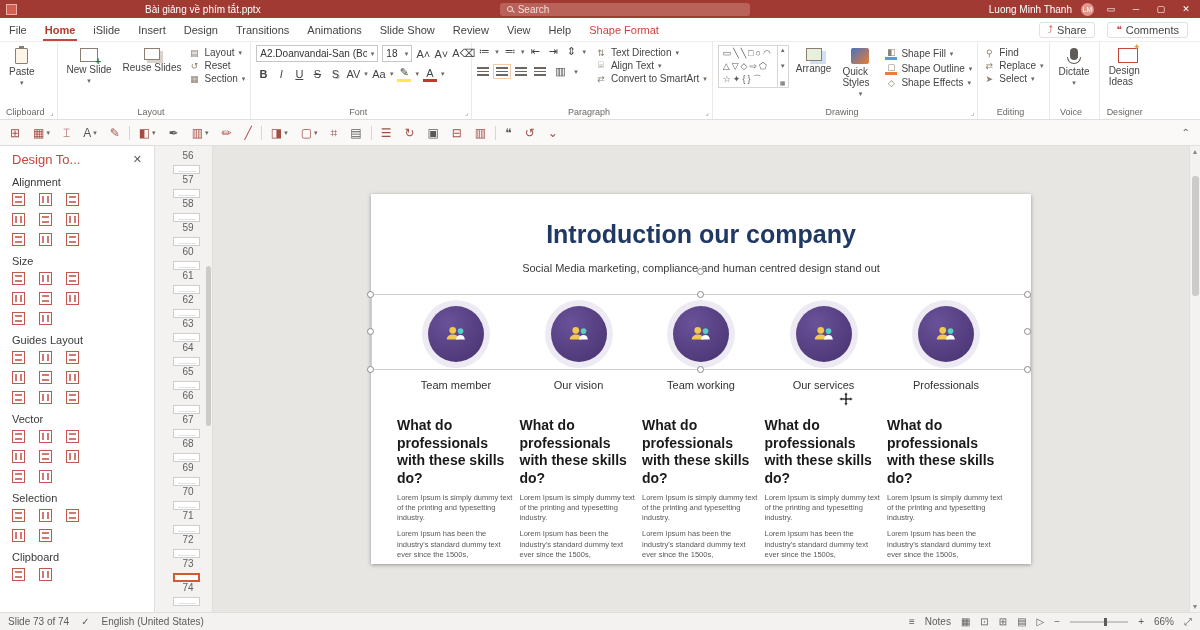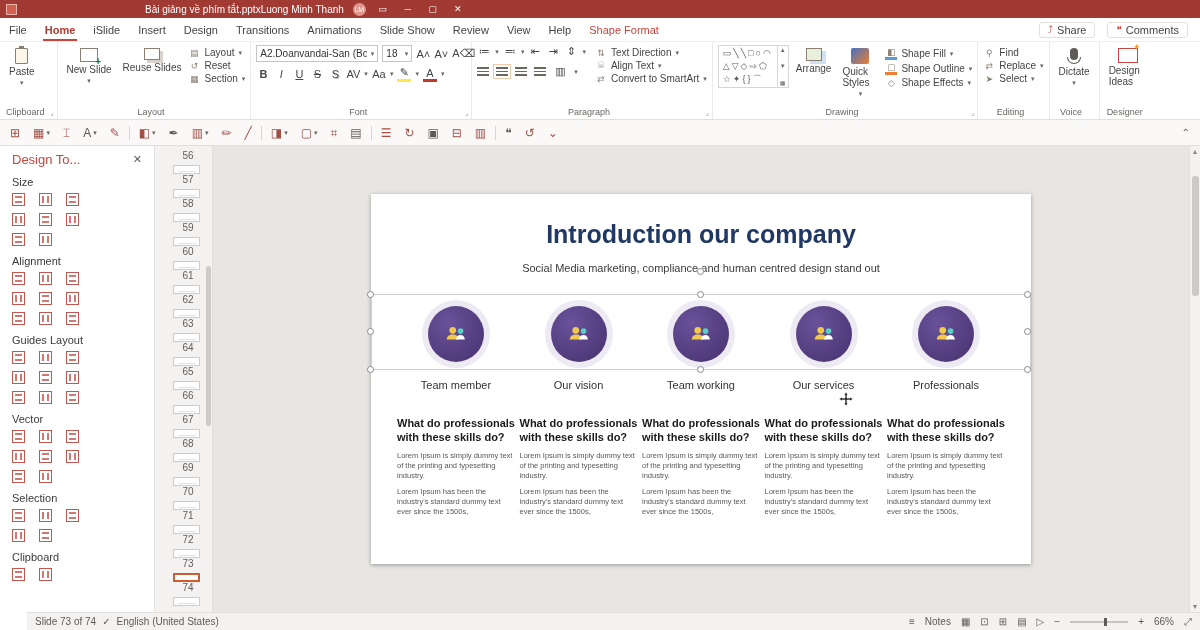--- a/index.html
+++ b/index.html
@@ -93,40 +93,44 @@
   .vscroll .vth { position:absolute; top:30px; left:2px; width:7px; height:120px; background:#cdcbc9; border-radius:3px; }
 
   .slide { position:absolute; left:158px; top:48px; width:660px; height:370px; background:#fff; box-shadow:0 1px 4px rgba(0,0,0,.35); }
   .slide-title { margin-top:26px; text-align:center; font-size:25px; font-weight:bold; color:#1f3864; }
   .slide-sub { text-align:center; font-size:11px; color:#3b3b3b; margin-top:13px; }
   .cards { display:flex; justify-content:space-between; padding:0 26px; margin-top:32px; }
   .card { width:118px; display:flex; flex-direction:column; align-items:center; }
   .circle { width:56px; height:56px; border-radius:50%; background:radial-gradient(circle at 35% 30%, #695299, #46316e); box-shadow:0 0 0 6px #edeaf4, 0 2px 4px rgba(0,0,0,.25); display:flex; align-items:center; justify-content:center; }
   .card-label { margin-top:17px; font-size:11px; color:#333; }
   .card-text { margin-top:26px; width:100%; text-align:left; }
-  .card-heading { font-size:11px; font-weight:bold; color:#1a1a1a; line-height:1.25; }
+  .card-heading { font-size:14px; font-weight:bold; color:#1a1a1a; line-height:1.25; }
   .card-para { font-size:7.5px; color:#595959; line-height:1.35; margin-top:6px; }
 
   .sel-box { position:absolute; left:0; width:660px; top:100px; height:76px; border:1px solid #cfcfcf; pointer-events:none; }
   .hd { position:absolute; width:7px; height:7px; background:#fff; border:1px solid #8a8a8a; border-radius:50%; }
   .movecur { position:absolute; left:468px; top:198px; }
 
   
-  .statusbar { height:18px; background:#f3f2f1; border-top:1px solid #e1dfdd; display:flex; align-items:center; gap:6px; padding:0 8px; font-size:10px; color:#5f5b58; flex:0 0 auto;margin-left:27px; }
+  .statusbar { height:18px; background:#f3f2f1; border-top:1px solid #e1dfdd; display:flex; align-items:center; gap:12px; padding:0 8px; font-size:10px; color:#5f5b58; flex:0 0 auto; }
   .sb-right { margin-left:auto; display:flex; align-items:center; gap:10px; }
   .sb-ic { font-size:10px; color:#5f5b58; }
   .zslider { width:58px; height:2px; background:#c8c6c4; position:relative; }
   .zslider::before { content:""; position:absolute; left:58%; top:-3px; width:3px; height:8px; background:#5f5b58; }
 </style>
 </head>
 <body>
 
 <div class="titlebar">
   <span class="tb-appicon"></span>
   <span class="tb-title">Bài giảng về phím tắt.pptx</span>
+  <div class="tb-search">
+    <span class="mag"></span>
+    <span>Search</span>
+  </div>
   <div class="tb-right">
     <span>Luong Minh Thanh</span>
     <span class="avatar">LM</span>
     <span class="winbtn">▭</span>
     <span class="winbtn">─</span>
     <span class="winbtn">▢</span>
     <span class="winbtn">✕</span>
   </div>
 </div>
 
@@ -468,37 +472,37 @@
 <div class="main">
 
   <div class="design-panel">
     <div class="dp-head">
       <span>Design To...</span>
       <span class="dp-close">✕</span>
     </div>
     <div>
 
         <div class="dp-section">
+          <div class="dp-label">Alignment</div>
+          <div class="tool-grid">
+            <span class="tool-ic"></span>
+            <span class="tool-ic"></span>
+            <span class="tool-ic"></span>
+            <span class="tool-ic"></span>
+            <span class="tool-ic"></span>
+            <span class="tool-ic"></span>
+            <span class="tool-ic"></span>
+            <span class="tool-ic"></span>
+            <span class="tool-ic"></span>
+          </div>
+        </div>
+
+        <div class="dp-section">
           <div class="dp-label">Size</div>
           <div class="tool-grid">
-            <span class="tool-ic"></span>
-            <span class="tool-ic"></span>
-            <span class="tool-ic"></span>
-            <span class="tool-ic"></span>
-            <span class="tool-ic"></span>
-            <span class="tool-ic"></span>
-            <span class="tool-ic"></span>
-            <span class="tool-ic"></span>
-          </div>
-        </div>
-
-        <div class="dp-section">
-          <div class="dp-label">Alignment</div>
-          <div class="tool-grid">
-            <span class="tool-ic"></span>
             <span class="tool-ic"></span>
             <span class="tool-ic"></span>
             <span class="tool-ic"></span>
             <span class="tool-ic"></span>
             <span class="tool-ic"></span>
             <span class="tool-ic"></span>
             <span class="tool-ic"></span>
             <span class="tool-ic"></span>
           </div>
         </div>

